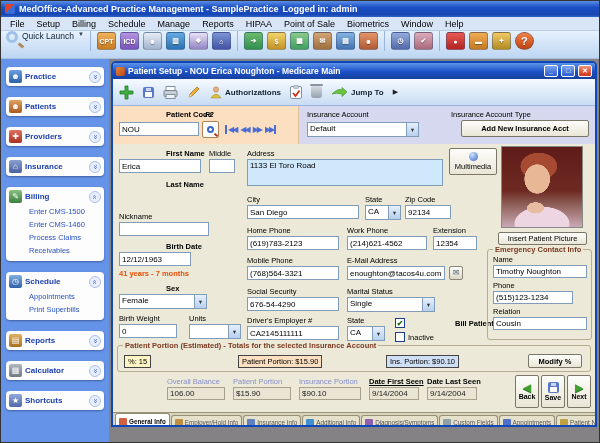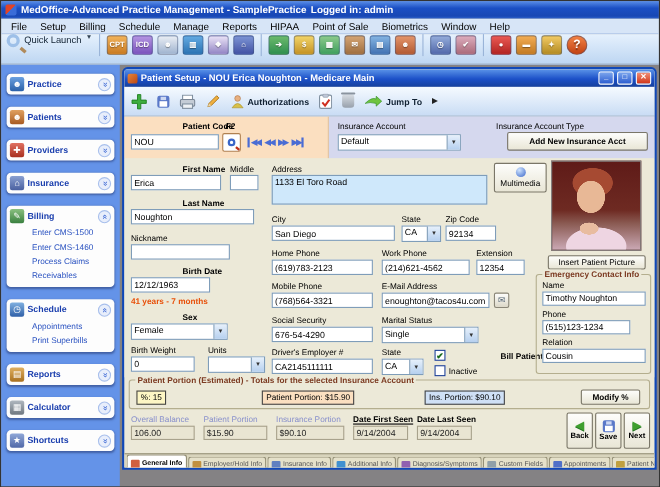--- a/index.html
+++ b/index.html
@@ -104,21 +104,21 @@
   .eg-lbl{font-size:7.5px;color:#000;margin:3px 0 1px 5px;}
   .eg-in{display:block;margin-left:5px;height:13px;border:1px solid #7f9db9;background:#fff;font-size:8px;
     padding:0 2px;font-family:"Liberation Sans",sans-serif;}
   .mailbtn{position:absolute;width:14px;height:14px;background:linear-gradient(#fdfdfb,#dcd8c8);
     border:1px solid #8a8678;border-radius:2px;font-size:8px;line-height:12px;text-align:center;color:#567;cursor:pointer;}
   
   .portion{position:relative;height:27px;margin:2px 4px 0 4px;flex:none;}
   .pbox{position:absolute;height:13px;border:1px solid #444;font-size:7.5px;display:flex;align-items:center;
     padding:0 3px;white-space:nowrap;color:#000;}
   
-  .totals{position:relative;height:40px;flex:none;}
+  .totals{position:relative;height:40px;flex:none;margin-left:48px;}
   .tlbl{position:absolute;font-size:7.5px;color:#8890cc;white-space:nowrap;}
   .tlbl.dk{color:#000;font-weight:bold;}
   .tro{position:absolute;height:13px;border:1px solid #a8a28c;background:#e9e5d2;font-size:8px;padding:0 2px;
     color:#222;font-family:"Liberation Sans",sans-serif;}
   .navbtn{position:absolute;top:3px;width:24px;height:33px;background:linear-gradient(#fdfdfb,#e9e6d6);
     border:1px solid #7a7668;border-radius:2px;display:flex;flex-direction:column;align-items:center;
     justify-content:center;font-size:7px;font-weight:bold;cursor:pointer;gap:1px;}
   .garr{color:#3f9f2f;font-size:10px;line-height:9px;text-shadow:0 1px 0 #1f6f1f;}
   .icon-floppy{width:11px;height:11px;background:#5a78c8;border-radius:2px;position:relative;}
   .icon-floppy::after{content:"";position:absolute;left:2px;bottom:1px;width:7px;height:5px;background:#fff;}
@@ -350,21 +350,20 @@
           </div>
         </div>
 
         <div class="pwin-form">
 
           <span class="lbl b" style="left:6px;top:5px;">First Name</span>
           <input class="fin" style="left: 6px; top: 15px; width: 82px;" value="Erica">
           <span class="lbl" style="left:96px;top:5px;">Middle</span>
           <input class="fin" style="left: 96px; top: 15px; width: 26px;" value="">
           <span class="lbl b" style="left:6px;top:36px;">Last Name</span>
-          <input class="fin" style="left: 6px; top: 46px; width: 112px;" value="Noughton">
           <span class="lbl" style="left:6px;top:68px;">Nickname</span>
           <input class="fin" style="left: 6px; top: 78px; width: 90px;" value="">
           <span class="lbl b" style="left:6px;top:98px;">Birth Date</span>
           <input class="fin" style="left: 6px; top: 108px; width: 72px;" value="12/12/1963">
           <span class="age" style="left:6px;top:125px;">41 years - 7 months</span>
           <span class="lbl b" style="left:6px;top:140px;">Sex</span>
           <div class="combo" style="left:6px;top:150px;width:88px;">
             <span class="cv">Female</span>
               <span class="ca">▼</span>
           </div>

